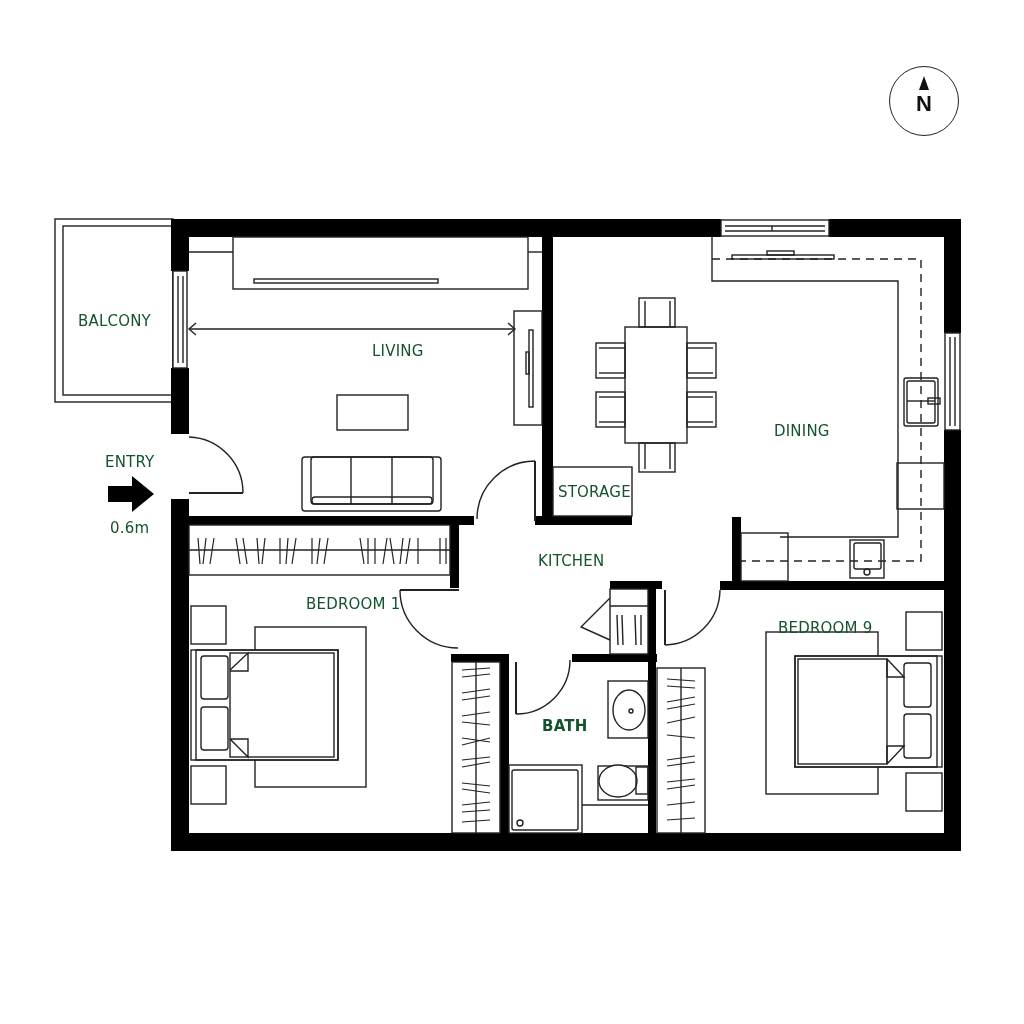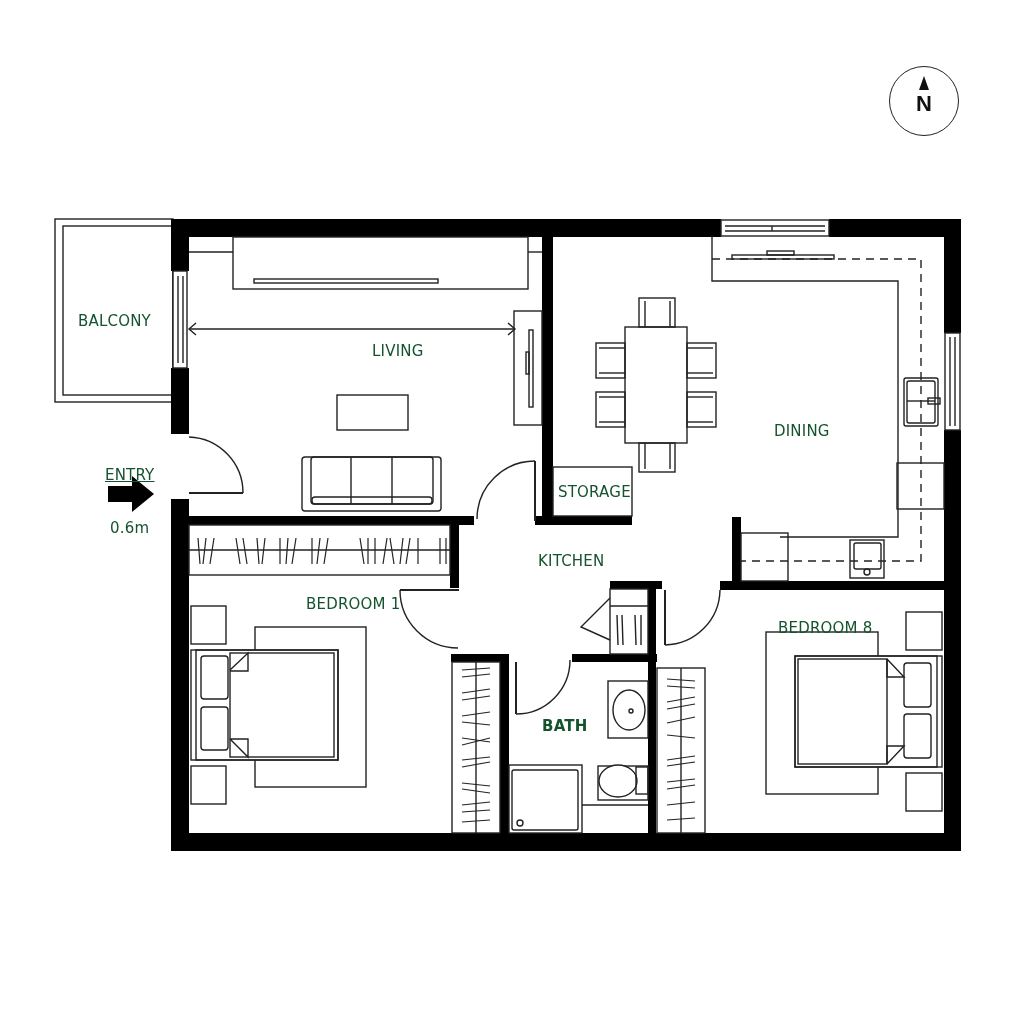--- a/index.html
+++ b/index.html
@@ -299,16 +299,16 @@
   <div class="n">N</div>
 </div>
 
 <div class="lbl" style="left:78px; top:312px;">BALCONY</div>
 <div class="lbl" style="left:336px; top:342px;margin-left:36px;">LIVING</div>
 <div class="lbl" style="left:774px; top:386px;margin-top:36px;">DINING</div>
 <div class="lbl" style="left:558px; top:483px;text-align:right;">STORAGE</div>
 <div class="lbl" style="left:538px; top:552px;">KITCHEN</div>
 <div class="lbl" style="left:271px; top:595px;margin-left:35px;">BEDROOM 1</div>
 <div class="lbl" style="left:542px; top:717px;font-weight:bold;">BATH</div>
-<div class="lbl" style="left:778px; top:619px;">BEDROOM 8</div>
-
-<div class="lbl" style="left:105px; top:466px;text-decoration:underline;">ENTRY</div>
+<div class="lbl" style="left:778px; top:619px;">BEDROOM 9</div>
+
+<div class="lbl" style="left:105px; top:453px;">ENTRY</div>
 <div class="lbl" style="left:110px; top:519px;">0.6m</div>
 
 </body></html>

